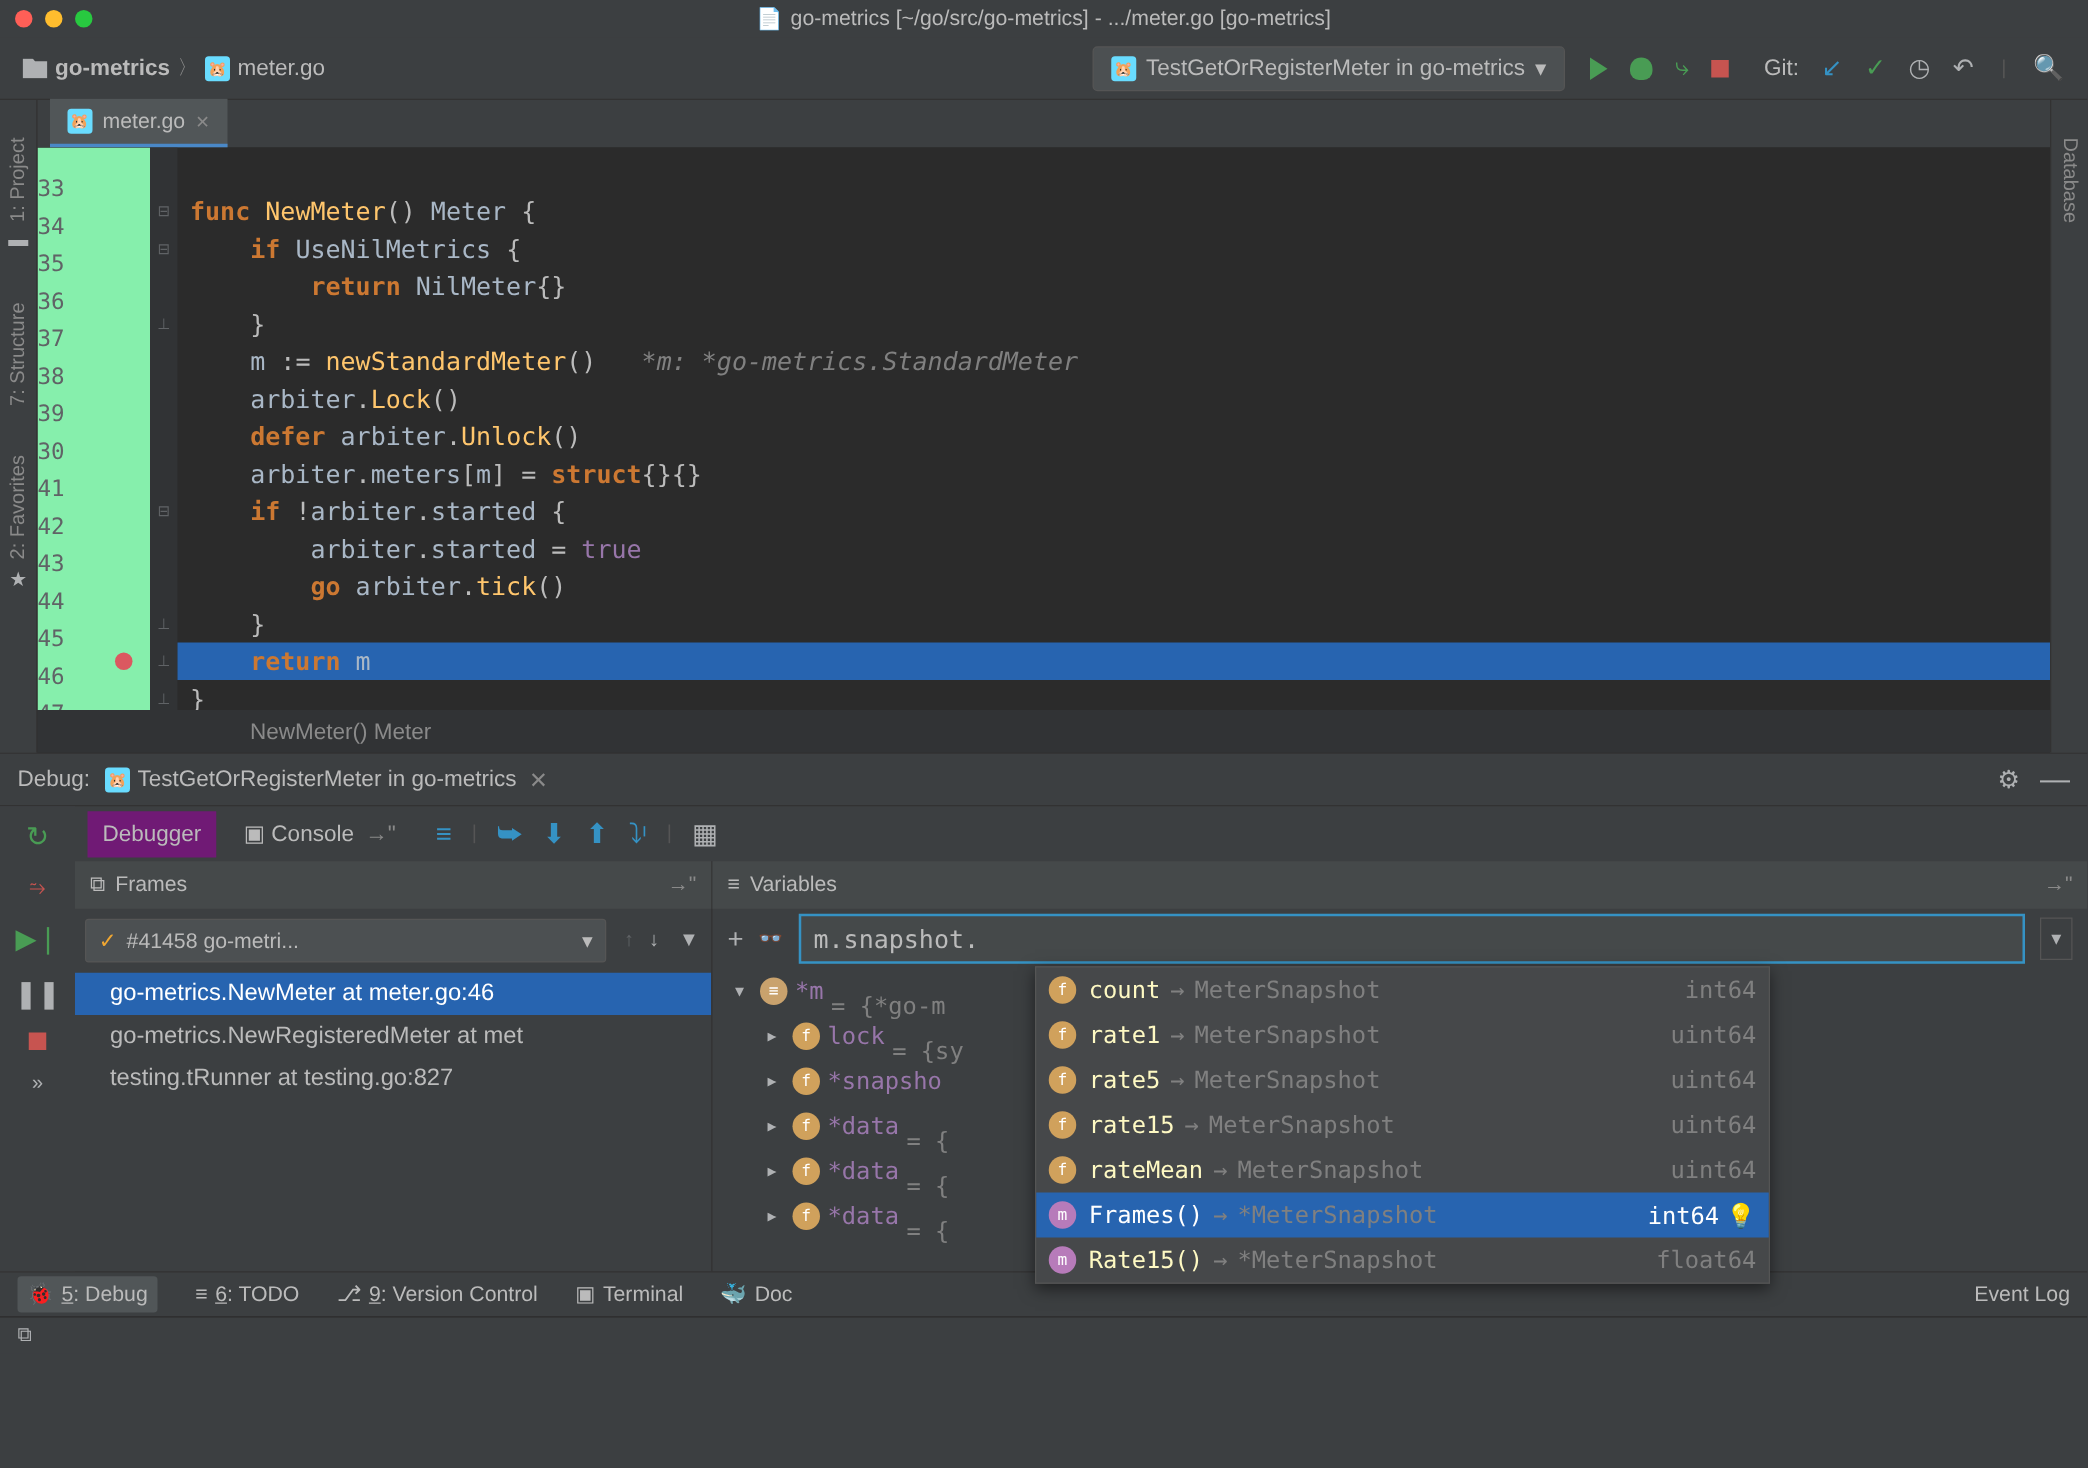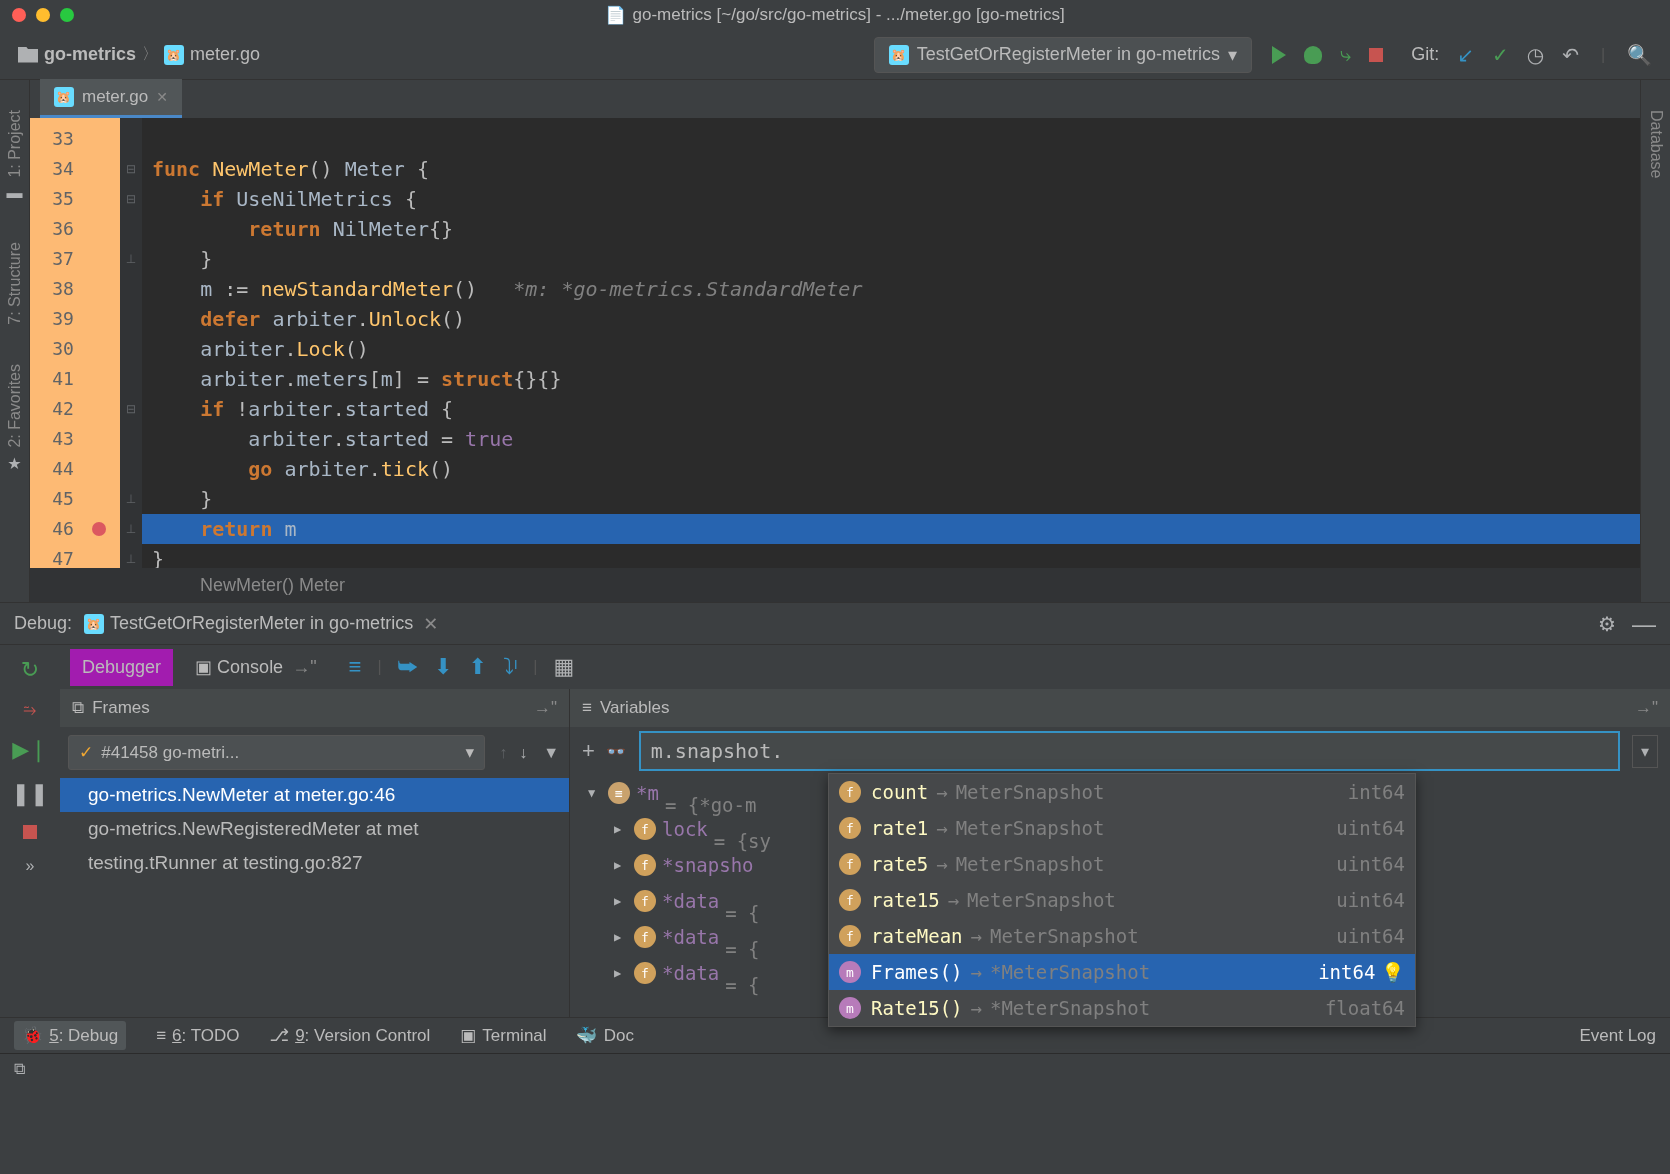--- a/index.html
+++ b/index.html
@@ -117,23 +117,23 @@
   align-items: center;
   gap: 8px;
   font-size: 17px;
   color: #bbb;
   border-bottom: 3px solid #4a88c7;
 }
 .editor-tab .close { color: #8a8a8a; font-size: 14px; cursor: pointer; }
 .editor-body { flex: 1; display: flex; background: #2b2b2b; overflow: hidden; }
 .gutter-nums {
   width: 90px;
-  background: #fdba74;
-  padding-top: 6px;
-  text-align: center;
+  background: #86efac;
+  padding-top: 19px;
+  text-align: left;
   padding-right: 24px;
   position: relative;
 }
 .line-num { height: 30px; line-height: 30px; font-family: "Menlo", monospace; font-size: 18px; color: #606366; }
 .breakpoint { position: absolute; left: 62px; width: 14px; height: 14px; background: #db5860; border-radius: 50%; }
 .fold-col { width: 22px; background: #313335; padding-top: 6px; }
 .fold-mark { height: 30px; display: flex; align-items: center; justify-content: center; color: #606366; font-size: 12px; }
 .code-area { flex: 1; padding-top: 6px; font-family: "Menlo", monospace; font-size: 20px; position: relative; }
 .code-line { height: 30px; line-height: 30px; white-space: pre; padding-left: 10px; }
 .code-line.hl { background: #2764b0; }
@@ -170,21 +170,21 @@
 }
 .debug-header .gear { margin-left: auto; color: #afb1b3; font-size: 20px; cursor: pointer; }
 .debug-header .minimize { margin-left: 16px; color: #afb1b3; font-size: 24px; cursor: pointer; }
 .debug-toolbar {
   height: 44px;
   display: flex;
   align-items: center;
 }
 .debug-tabs { display: flex; align-items: center; gap: 10px; padding-left: 10px; }
 .debug-tab { padding: 8px 12px; font-size: 18px; color: #bbb; }
-.debug-tab.active { background: #a21caf; }
+.debug-tab.active { background: #701a75; }
 .debug-step-icons { display: flex; gap: 16px; margin-left: 20px; align-items: center; }
 .step-icon { color: #3592c4; font-size: 22px; }
 .debug-body { flex: 1; display: flex; }
 .debug-left-actions { width: 60px; background: #3c3f41; display: flex; flex-direction: column; align-items: center; gap: 18px; padding-top: 12px; }
 .resume-icon { color: #499c54; font-size: 22px; }
 .pause-icon { color: #afb1b3; font-size: 22px; }
 .frames-panel { width: 510px; border-right: 1px solid #323232; display: flex; flex-direction: column; }
 .panel-header { height: 38px; background: #45494a; display: flex; align-items: center; padding: 0 12px; font-size: 17px; gap: 8px; }
 .thread-selector { background: #4c5052; border: 1px solid #555; padding: 6px 10px; display: flex; align-items: center; gap: 8px; font-size: 17px; margin: 8px; border-radius: 3px; }
 .frame-list { flex: 1; overflow-y: auto; }
@@ -365,22 +365,22 @@
           <div class="fold-mark">⊥</div>
           <div class="fold-mark">⊥</div>
         </div>
       <div class="code-area" id="code-area">
           <div class="code-line"></div>
           <div class="code-line"><span class="kw">func</span> <span class="fn">NewMeter</span>() <span class="typ">Meter</span> {</div>
           <div class="code-line">    <span class="kw">if</span> <span class="id">UseNilMetrics</span> {</div>
           <div class="code-line">        <span class="kw">return</span> <span class="typ">NilMeter</span>{}</div>
           <div class="code-line">    }</div>
           <div class="code-line">    <span class="id">m</span> := <span class="fn">newStandardMeter</span>()   <span class="cmt">*m: *go-metrics.StandardMeter</span></div>
+          <div class="code-line">    <span class="id">arbiter</span>.<span class="fn">Lock</span>()</div>
           <div class="code-line">    <span class="kw">defer</span> <span class="id">arbiter</span>.<span class="fn">Unlock</span>()</div>
-          <div class="code-line">    <span class="id">arbiter</span>.<span class="fn">Lock</span>()</div>
           <div class="code-line">    <span class="id">arbiter</span>.<span class="id">meters</span>[<span class="id">m</span>] = <span class="kw">struct</span>{}{}</div>
           <div class="code-line">    <span class="kw">if</span> !<span class="id">arbiter</span>.<span class="id">started</span> {</div>
           <div class="code-line">        <span class="id">arbiter</span>.<span class="id">started</span> = <span class="lit">true</span></div>
           <div class="code-line">        <span class="kw">go</span> <span class="id">arbiter</span>.<span class="fn">tick</span>()</div>
           <div class="code-line">    }</div>
           <div class="code-line hl">    <span class="kw">return</span> <span class="id">m</span></div>
           <div class="code-line">}</div>
         </div>
     </div>
     <div class="breadcrumb-bar">

